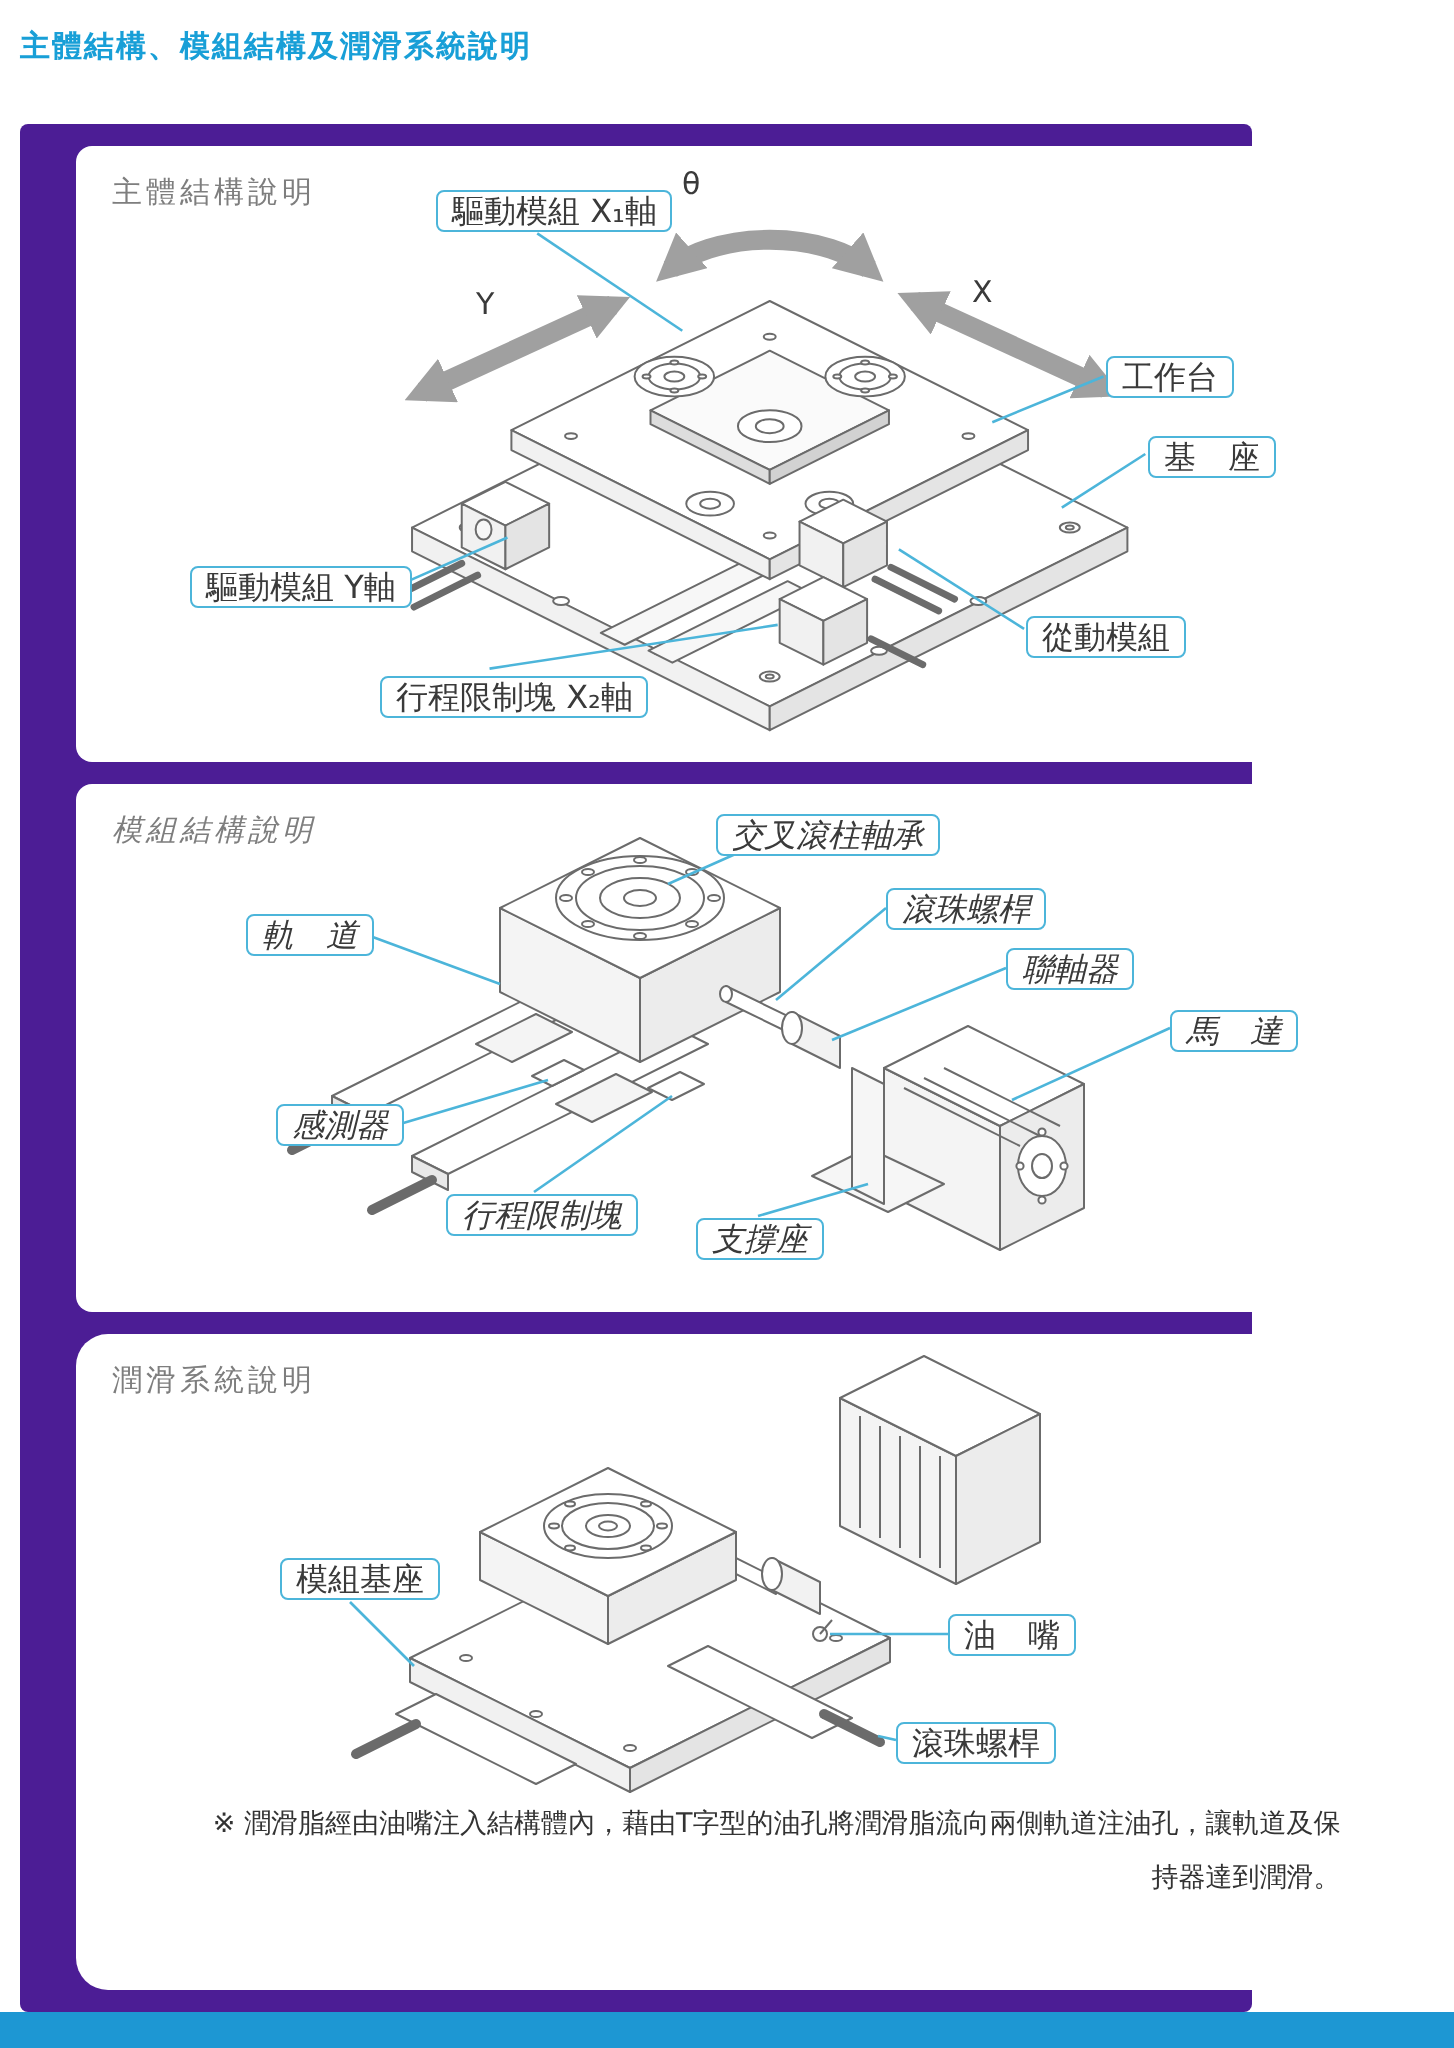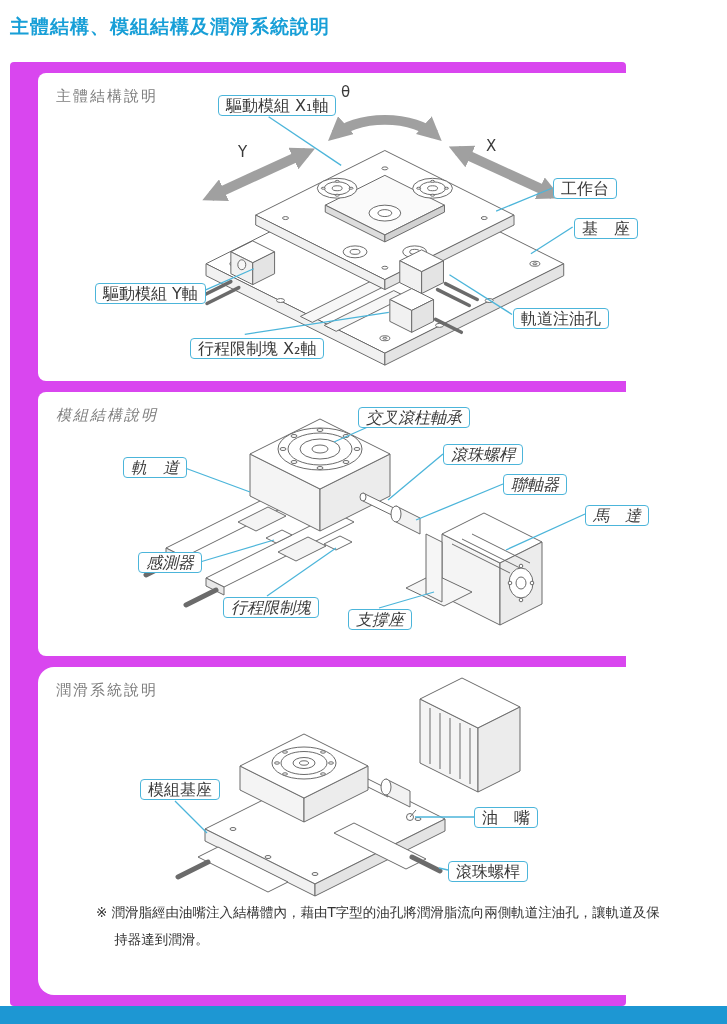--- a/index.html
+++ b/index.html
@@ -1,21 +1,21 @@
 <!DOCTYPE html>
 <html><head>
 <meta charset="utf-8">
 <style>
   html,body { margin:0; padding:0; background:#fff; }
   body { font-family:"DejaVu Sans","Liberation Sans",sans-serif; }
   .page { position:relative; width:727px; height:1024px; background:#fff; overflow:hidden; }
-  .page-title { position:absolute; left:10px; top:14px; margin:0; font-size:19px; font-weight:bold;
+  .page-title { position:absolute; left:10px; top:14px; margin:0; font-size:15px; font-weight:bold;
                 color:#189fd7; letter-spacing:1px; }
   .outer { position:absolute; left:10px; top:62px; width:616px; height:944px;
-           background:#d946ef; border-radius:4px; }
+           background:#4c1d95; border-radius:4px;text-align:right; }
   .panel { position:absolute; left:28px; width:652px; background:#fff; border-radius:8px; }
   .panel1 { top:11px; height:308px; }
   .panel2 { top:330px; height:264px;font-style:italic; }
   .panel3 { top:605px; height:328px;border-radius:16px; }
   .panel-title { position:absolute; left:18px; top:14px; font-size:15px; color:#7e7e7e;
                  letter-spacing:2px; }
   .diagram { position:absolute; left:0; top:0; width:100%; height:100%; }
   .lbl { position:absolute; border:1px solid #4cb5da; background:#fff; border-radius:4px;
          font-size:16px; color:#3a3a3a; padding:1px 7px; line-height:17px; white-space:nowrap; }
   .axis { position:absolute; font-size:15px; color:#3a3a3a; }
@@ -143,21 +143,21 @@
       </svg>
 
       <div class="panel-title">主體結構說明</div>
       <div class="axis" style="left:303px;top:10px">θ</div>
       <div class="axis" style="left:200px;top:70px">Y</div>
       <div class="axis" style="left:448px;top:64px">X</div>
       <div class="lbl" style="left:180px;top:22px">驅動模組 X₁軸</div>
       <div class="lbl" style="left:515px;top:105px">工作台</div>
       <div class="lbl" style="left:536px;top:145px">基　座</div>
       <div class="lbl" style="left:57px;top:210px">驅動模組 Y軸</div>
-      <div class="lbl" style="left:475px;top:235px">軌道注油孔</div>
+      <div class="lbl" style="left:475px;top:235px">從動模組</div>
       <div class="lbl" style="left:152px;top:265px">行程限制塊 X₂軸</div>
     </section>
 
     <section class="panel panel2">
       <svg class="diagram" viewBox="0 0 652 264">
         <g stroke="#6b6b6b" fill="#ffffff" stroke-width="1" stroke-linejoin="round">
 
           <g>
             <path d="M128 156 L258 91 L276 100 L146 165 Z"></path>
             <path d="M128 156 L128 164 L146 173 L146 165 Z" fill="#e8e8e8"></path>

